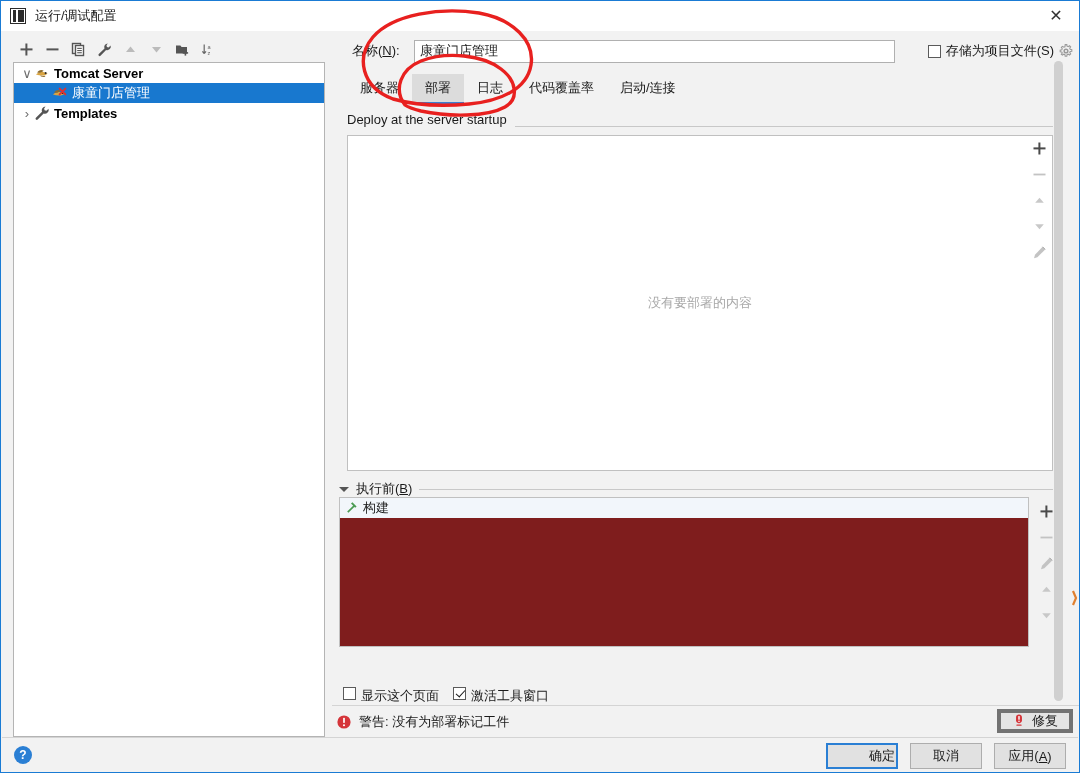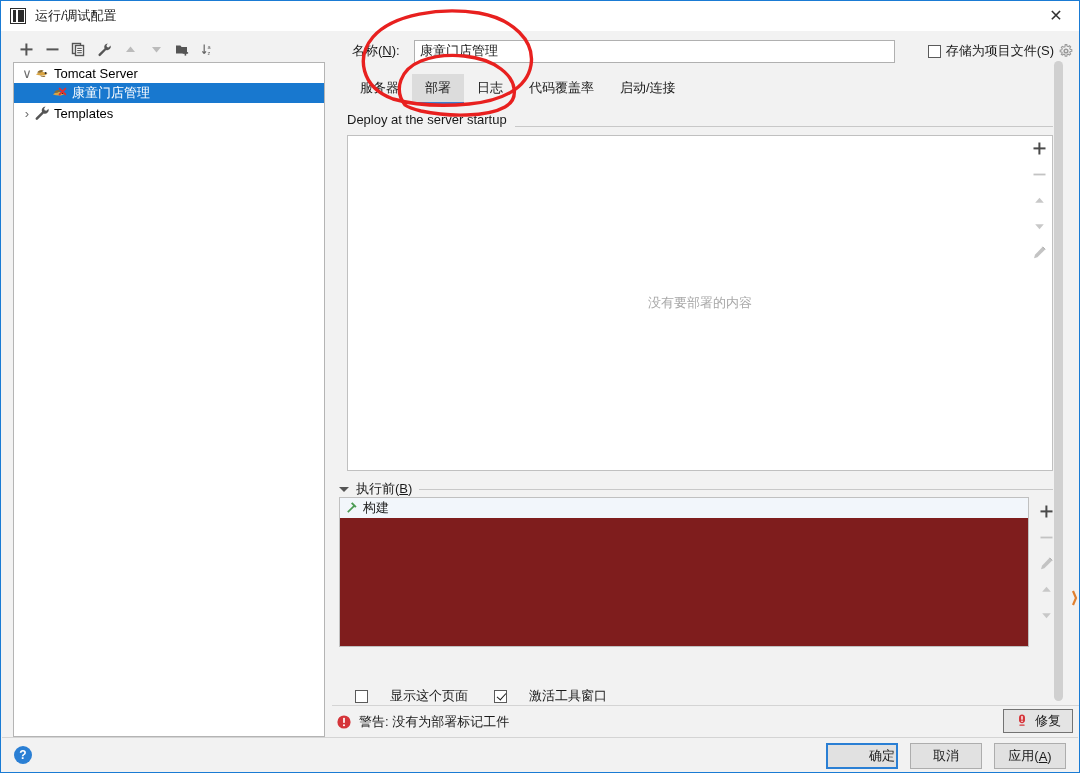--- a/index.html
+++ b/index.html
@@ -81,21 +81,21 @@
     height: 20px;
     display: flex; align-items: center;
     font-size: 13px;
     cursor: pointer;
     white-space: nowrap;
   }
   .tree-row.level0 { padding-left: 6px; }
   .tree-row.level1 { padding-left: 38px; }
   .tree-row.selected { background: #1878cf; color: #ffffff; }
   .tree-row .label { margin-left: 4px; }
-  .tree-row.bold .label { font-weight: normal; }
+  .tree-row.bold .label { font-weight: bold; }
   .twisty {
     width: 14px; height: 14px; flex: none;
     display: flex; align-items: center; justify-content: center;
     color: #6e6e6e;
   }
   .tree-icon { width: 16px; height: 16px; flex: none; position: relative; }
 
   
   .right-area {
     position: absolute; left: 334px; top: 31px;
@@ -221,21 +221,21 @@
     background: #f2f6fb;
     cursor: pointer;
   }
 
   
   .bottom-cbs {
     position: absolute; left: 8px; top: 655px;
     display: flex; align-items: center; gap: 14px;
     font-size: 13px; color: #1a1a1a;
   }
-  .cb-item { display: flex; align-items: center; gap: 22px; cursor: pointer; margin-left: 12px; }
+  .cb-item { display: flex; gap: 5px; cursor: pointer; }
 
   
   .vscroll {
     position: absolute; left: 1052px; top: 60px;
     width: 11px; height: 640px;
     background: #f2f2f2;
   }
   .vscroll-thumb {
     position: absolute; left: 1px; top: 0;
     width: 9px; height: 640px;
@@ -248,21 +248,21 @@
     width: 747px; height: 32px;
     border-top: 1px solid #d4d4d4;
     display: flex; align-items: center;
     background: #f2f2f2;
   }
   .warn-icon { width: 16px; height: 16px; margin-left: 4px; flex: none; }
   .warn-text { margin-left: 7px; font-size: 13px; color: #1a1a1a; }
   .fix-btn {
     position: absolute; right: 6px; top: 3px;
     height: 24px; padding: 0 11px;
-    background: #e4e4e4; border: 1px solid #737373;
+    background: #e4e4e4; border: 4px solid #737373;
     display: flex; align-items: center; gap: 6px;
     font-size: 13px; color: #1a1a1a;
     cursor: pointer;
   }
 
   
   .footer {
     position: absolute; left: 1px; top: 736px;
     width: 1076px; height: 35px;
     background: #f2f2f2;

